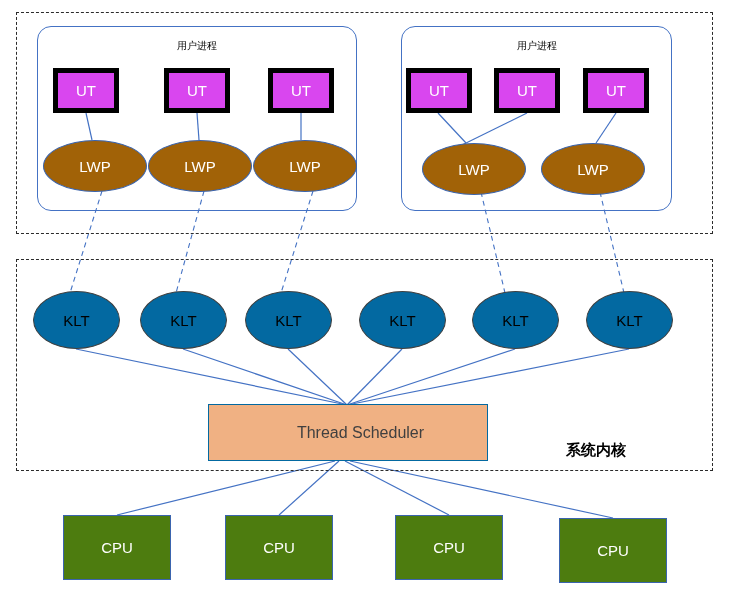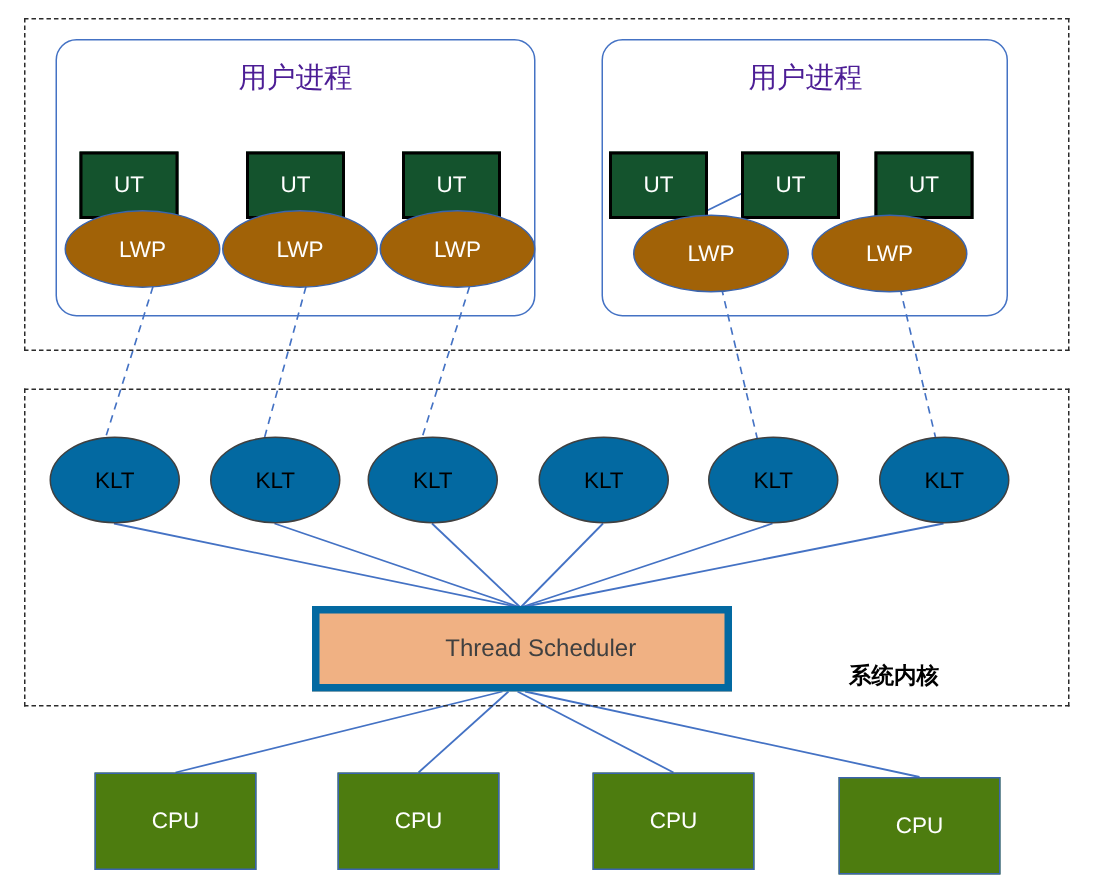--- a/index.html
+++ b/index.html
@@ -33,53 +33,52 @@
   .proc-box {
     position: absolute;
     border: 1.4px solid #4472c4;
     border-radius: 14px;
     box-sizing: border-box;
     background: transparent;
   }
   .proc-title {
     position: absolute;
     text-align: center;
-    color: #4c1d95;
-    font-size: 19px;
+    color: #000000;
+    font-size: 10px;
     white-space: nowrap;
   }
   .node {
     position: absolute;
     box-sizing: border-box;
     display: flex;
     align-items: center;
     justify-content: center;
     color: #ffffff;
     font-size: 15px;
     white-space: nowrap;
   }
   .ut {
-    background: #14532d;
-    border: 2px solid #000000;
-    margin-top: 33px;
+    background: #d946ef;
+    border: 5px solid #000000;
   }
   .lwp {
     background: #a16207;
     border: 1px solid #3a64ae;
     border-radius: 50%;
   }
   .klt {
     background: #0369a1;
     border: 1px solid #404040;
     border-radius: 50%;
     color: #000000;
   }
   .sched {
     background: #f0b183;
-    border: 5px solid #0369a1;
+    border: 1px solid #0369a1;
     color: #404040;
     font-size: 16px;
     padding-left: 25px;
   }
   .cpu {
     background: #4d7c0f;
     border: 1px solid #3a64ae;
   }
   .kernel-label {
     position: absolute;

